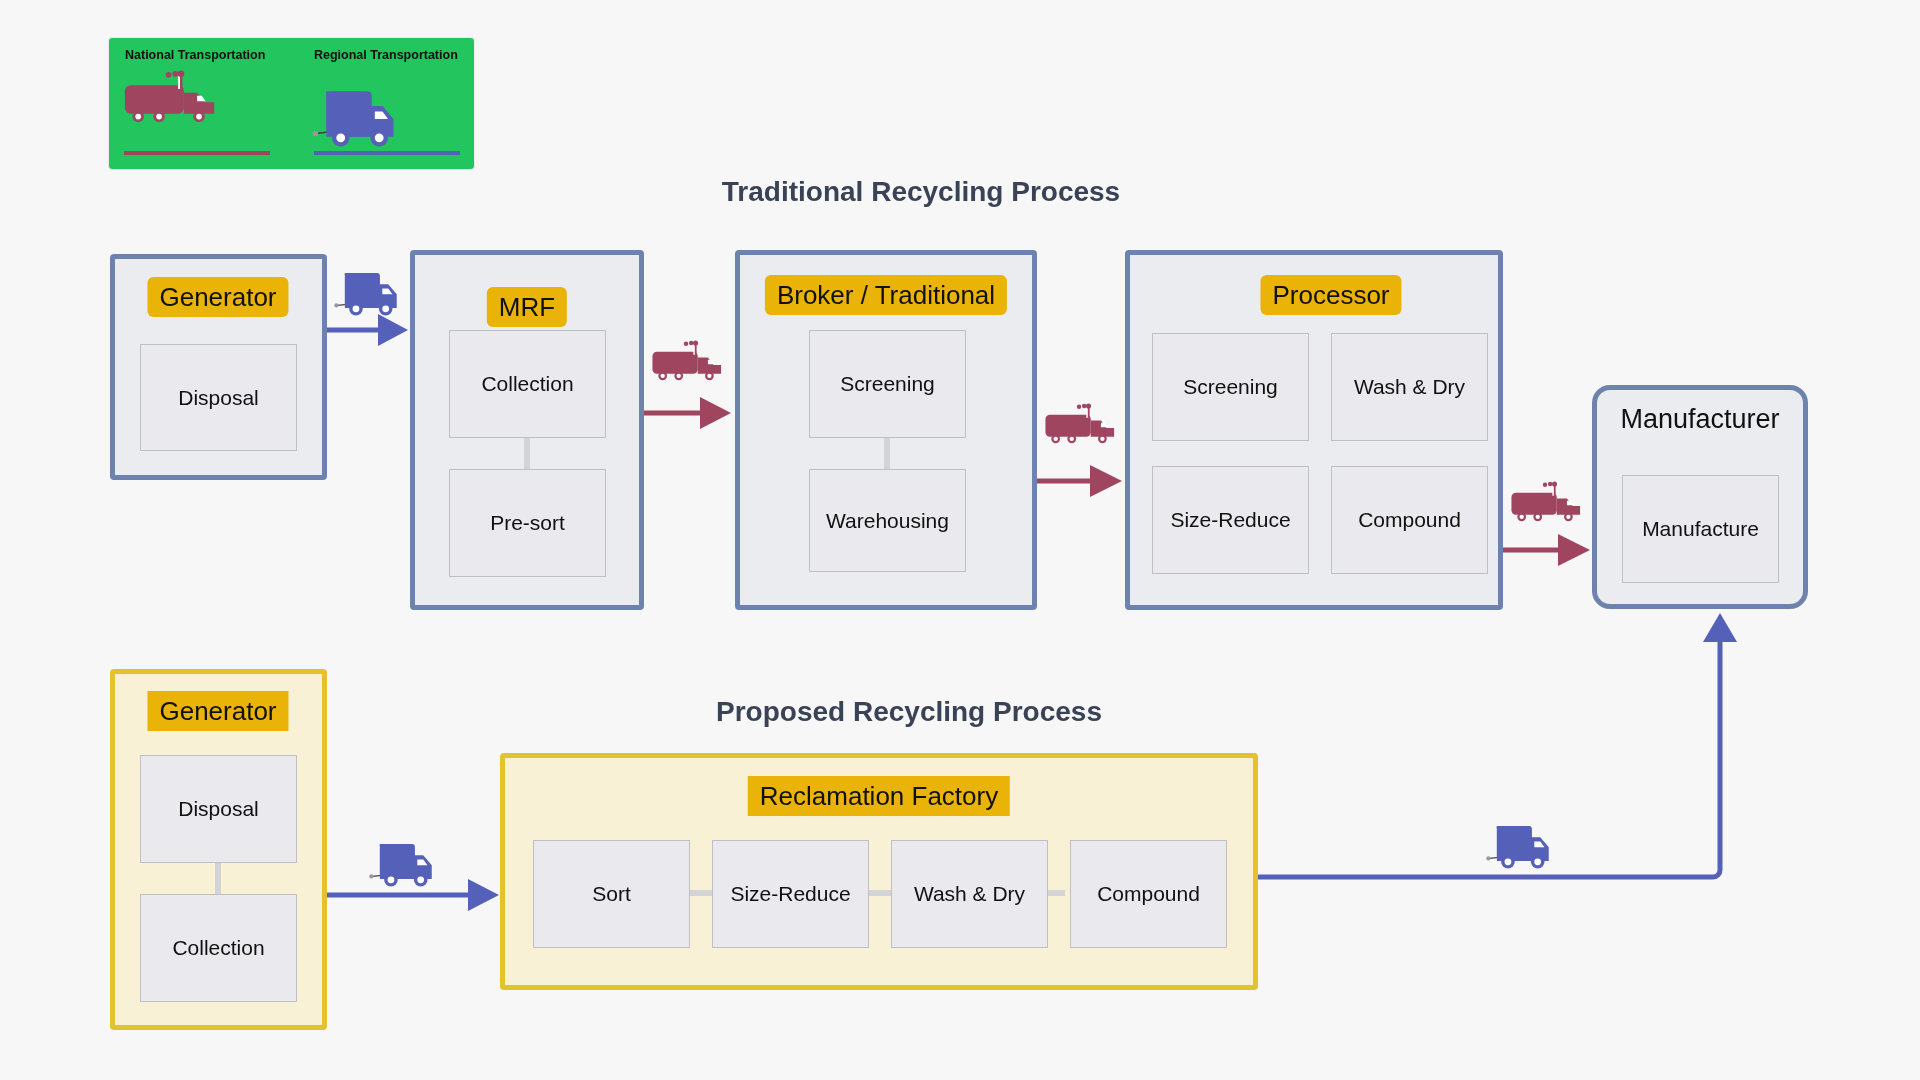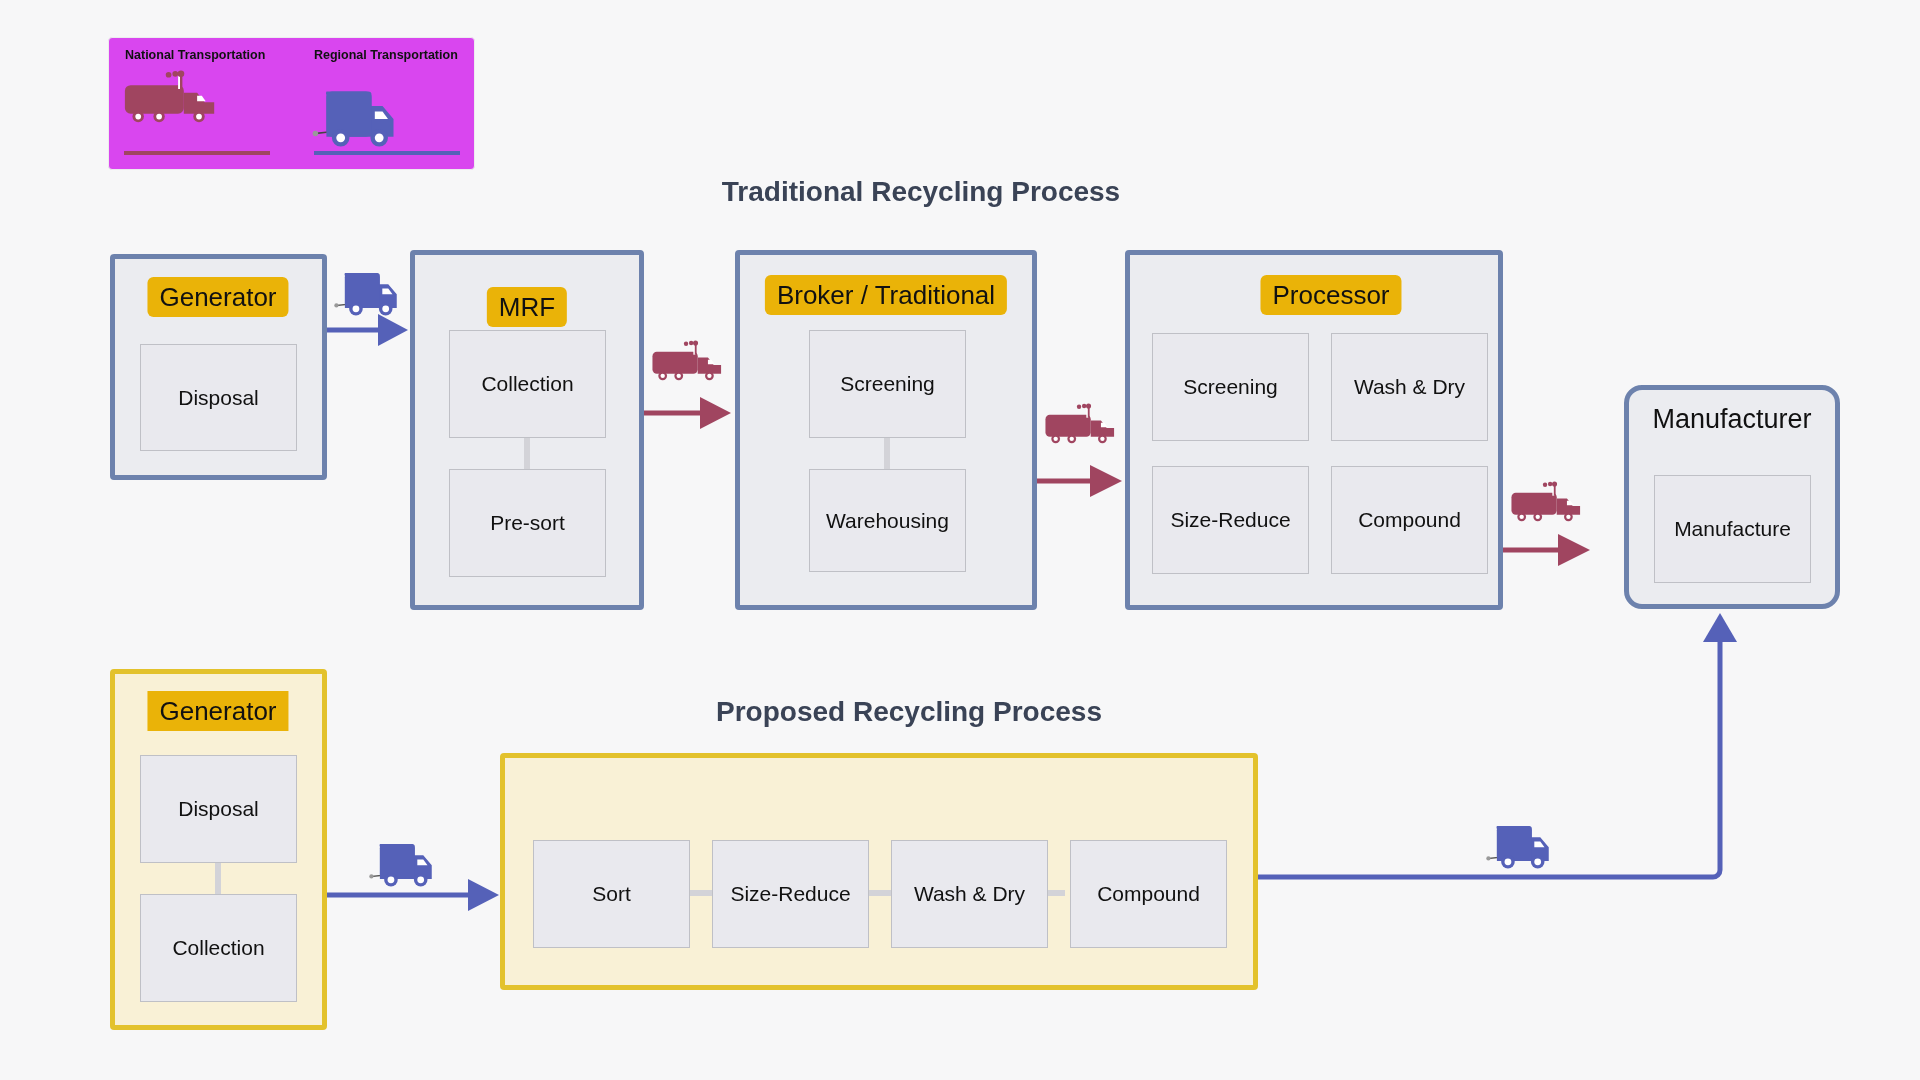--- a/index.html
+++ b/index.html
@@ -1,24 +1,24 @@
 <!DOCTYPE html>
 <html><head>
 <meta charset="utf-8">
 <style>
   html, body { margin:0; padding:0; }
   body { width:1920px; height:1080px; background:#f7f7f8; position:relative; overflow:hidden; font-family:"Liberation Sans", sans-serif; color:#111; }
   .abs { position:absolute; box-sizing:border-box; }
-  .legend { left:108px; top:37px; width:367px; height:133px; background:#d946ef; border:1px solid #ececee; border-radius:4px; }
+  .legend { left:108px; top:37px; width:367px; height:133px; background:#22c55e; border:1px solid #ececee; border-radius:4px; }
   .legend-label { font-weight:bold; font-size:12.5px; color:#111; white-space:nowrap; }
   .legend-line { height:4px; }
   .section-title { font-weight:bold; font-size:28px; color:#3a4356; white-space:nowrap; transform:translateX(-50%); }
   .stage { border:5px solid #6d82ad; background:#ebecf0; border-radius:4px; }
   .stage.yellow { border-color:#e3c22c; background:#f9f1d6; }
-  .stage.round { border-radius:18px;margin-left:32px; }
+  .stage.round { border-radius:18px; }
   .stage-label { background:#eab308; border-radius:6px; font-size:26px; padding:4px 12px; white-space:nowrap; transform:translateX(-50%); line-height:32px; }
   .stage.yellow .stage-label { border-radius:0; }
   .step { border:1.5px solid #bfc0c6; background:#e9e9ee; display:flex; align-items:center; justify-content:center; font-size:21px; color:#111; }
   .conn { background:#d3d3d8; }
   .plain-label { font-size:27px; white-space:nowrap; transform:translateX(-50%); }
   svg.overlay { position:absolute; left:0; top:0; width:1920px; height:1080px; pointer-events:none; }
 </style>
 </head>
 <body>
 
@@ -104,20 +104,21 @@
 </div>
 
 <div class="abs stage yellow" style="left:110px;top:669px;width:217px;height:361px;">
   <div class="abs stage-label" style="left:103px;top:17px;">Generator</div>
   <div class="abs step" style="left:25px;top:81px;width:157px;height:108px;">Disposal</div>
   <div class="abs conn" style="left:100px;top:189px;width:6px;height:31px;"></div>
   <div class="abs step" style="left:25px;top:220px;width:157px;height:108px;">Collection</div>
 </div>
 
 <div class="abs stage yellow" style="left:500px;top:753px;width:758px;height:237px;">
+  <div class="abs stage-label" style="left:374px;top:18px;">Reclamation Factory</div>
   <div class="abs conn" style="left:180px;top:132px;width:380px;height:6px;"></div>
   <div class="abs step" style="left:28px;top:82px;width:157px;height:108px;">Sort</div>
   <div class="abs step" style="left:207px;top:82px;width:157px;height:108px;">Size-Reduce</div>
   <div class="abs step" style="left:386px;top:82px;width:157px;height:108px;">Wash &amp; Dry</div>
   <div class="abs step" style="left:565px;top:82px;width:157px;height:108px;">Compound</div>
 </div>
 
 <svg class="overlay" viewBox="0 0 1920 1080">
 
   <g>

